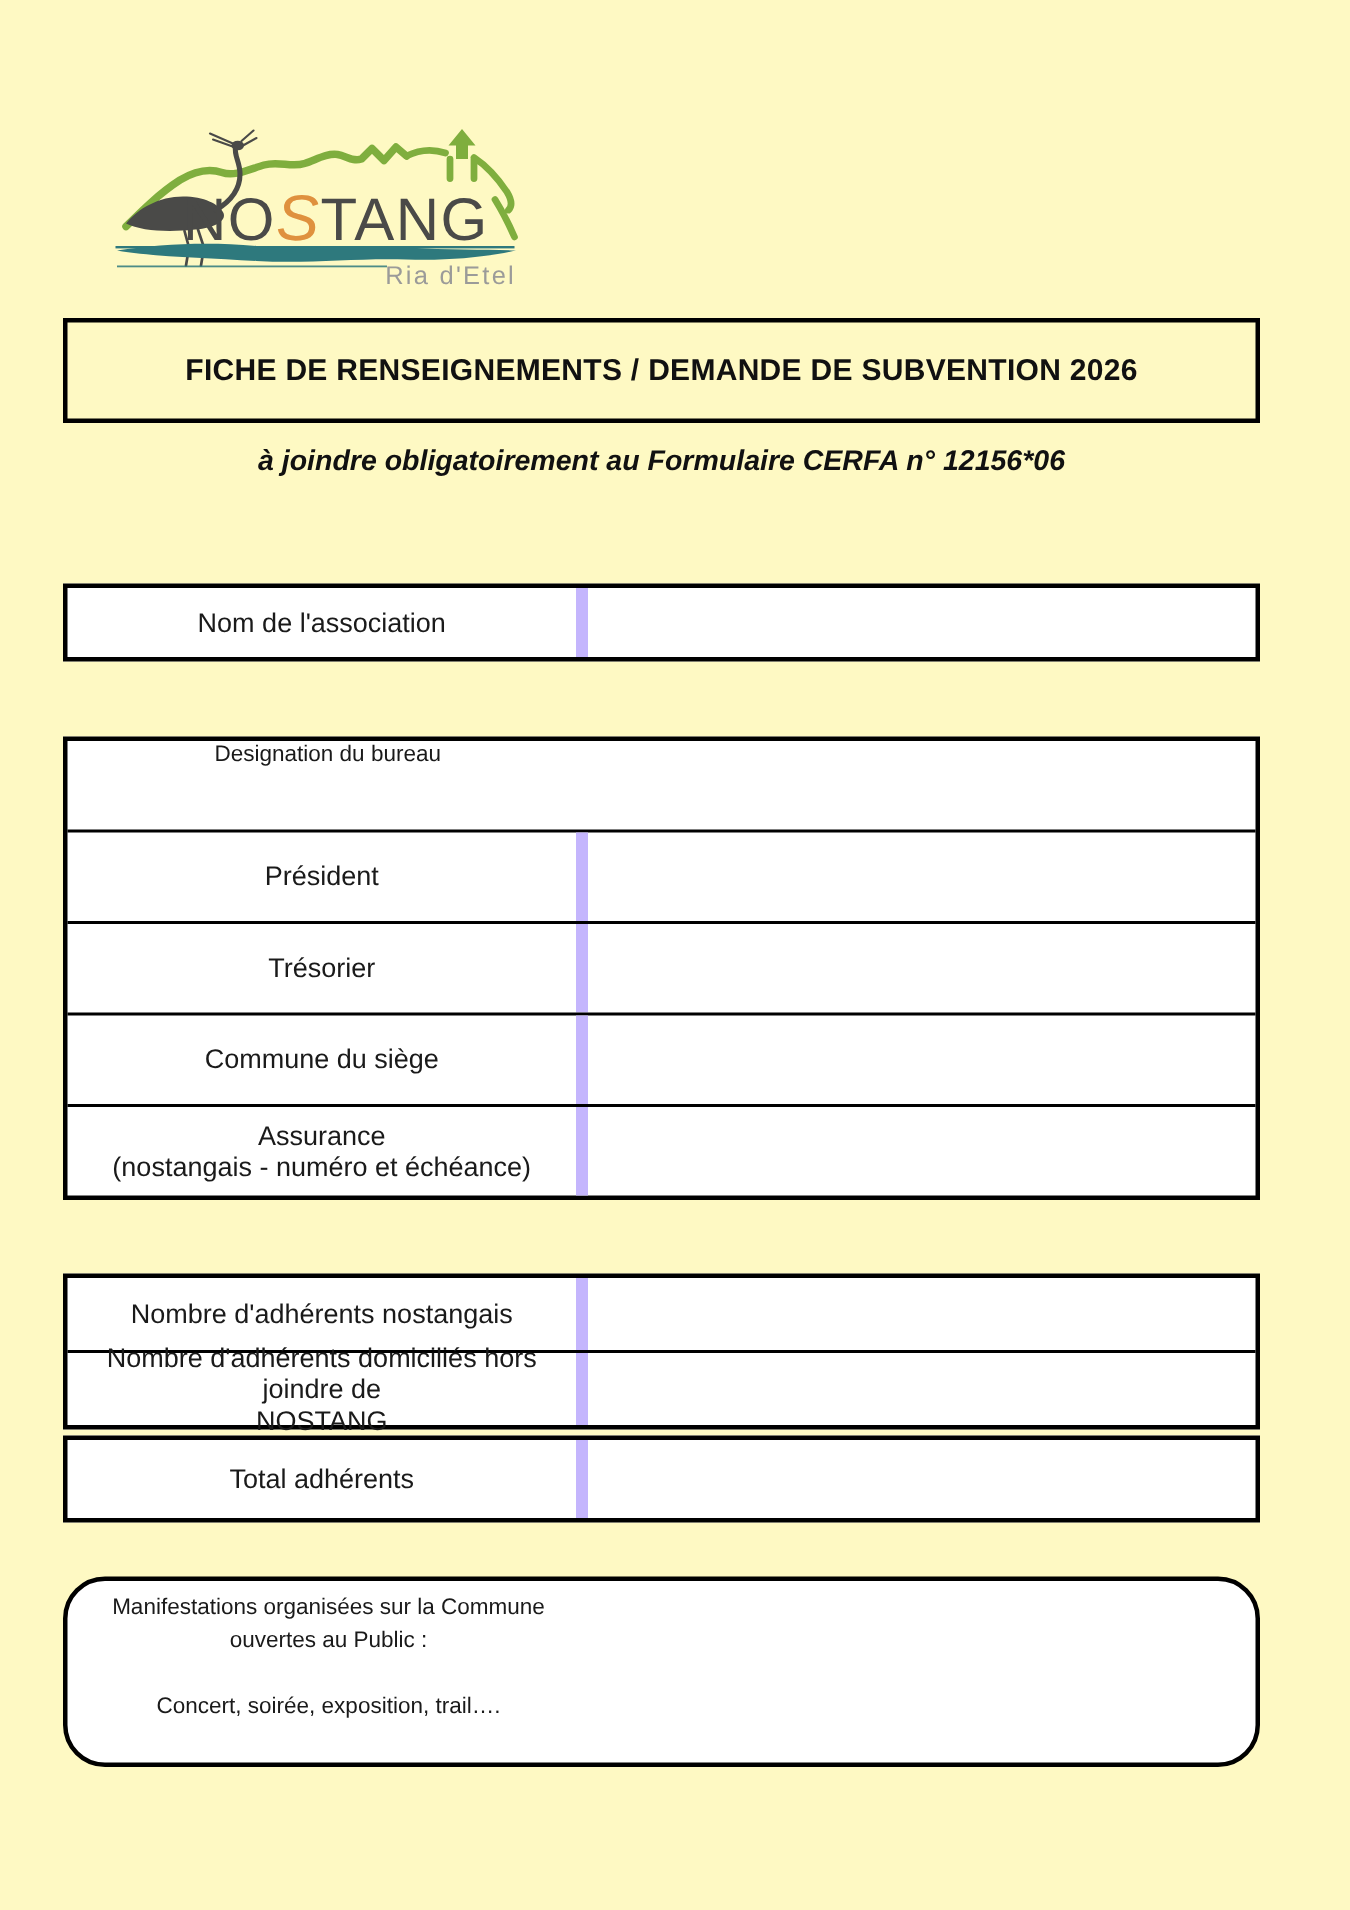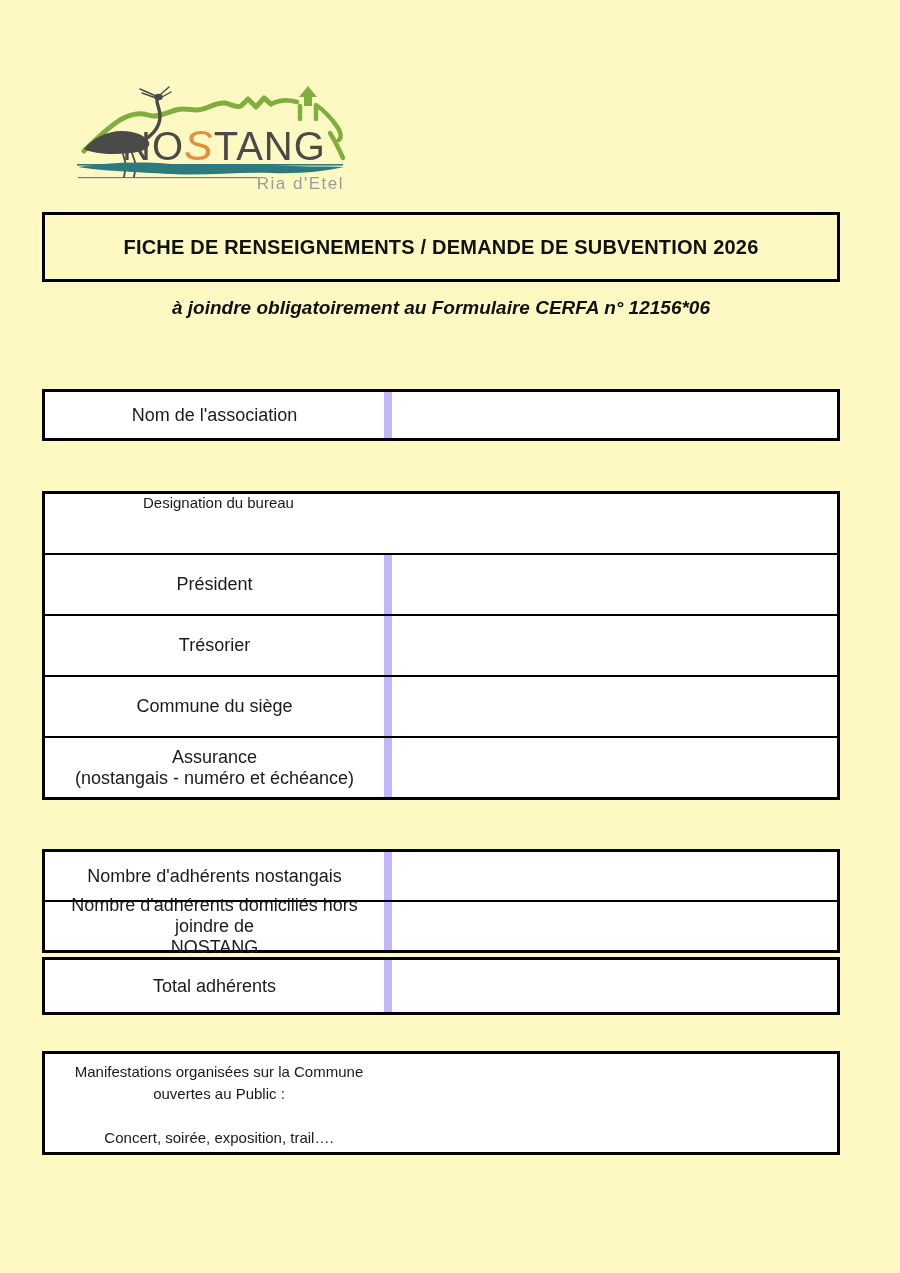--- a/index.html
+++ b/index.html
@@ -24,21 +24,21 @@
     font-size:18px;line-height:21px;white-space:pre-line;padding:1px 2px;}
   .cell-r{flex:1;}
   .hdr-row{flex:1;display:flex;align-items:flex-start;}
   .hdr-cell{width:347px;text-align:center;font-size:15px;}
 
   .t-assoc{top:389px;height:52px;}
   .t-bureau{top:491px;height:309px;}
   .t-members-a{top:849px;height:104px;}
   .t-members-b{top:957px;height:58px;}
 
-  .man-box{top:1051px;height:104px;display:block;}
+  .man-box{top:1051px;height:127px;display:block;border-radius:28px;}
   .man-text{width:348px;margin-top:7px;text-align:center;font-size:15px;line-height:22px;white-space:pre-line;}
 </style>
 </head>
 <body>
 
 <div class="page">
 
   <div class="logo">
     <svg width="272" height="114" viewBox="0 0 272 112">
 

